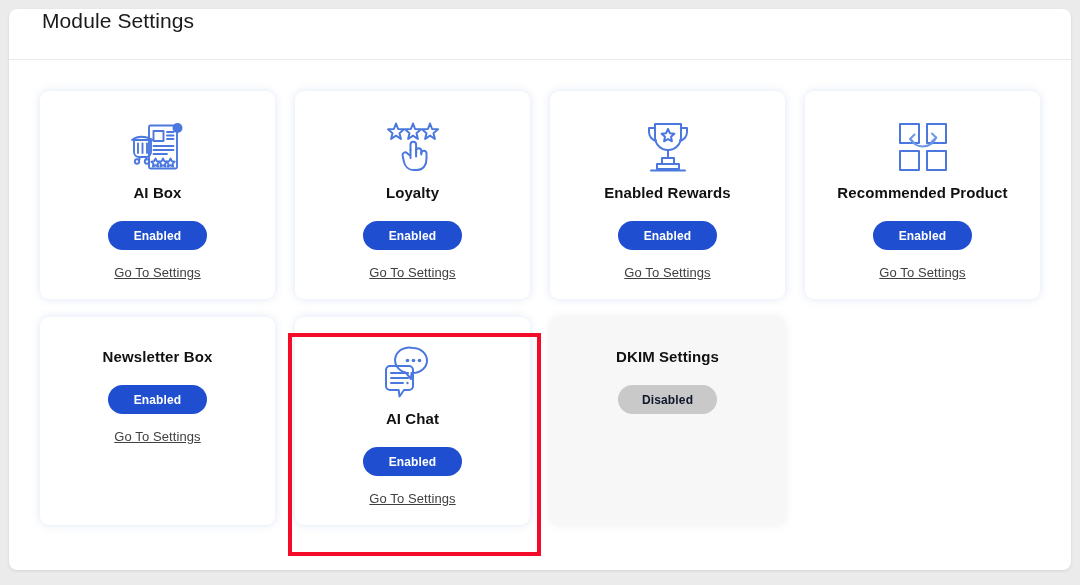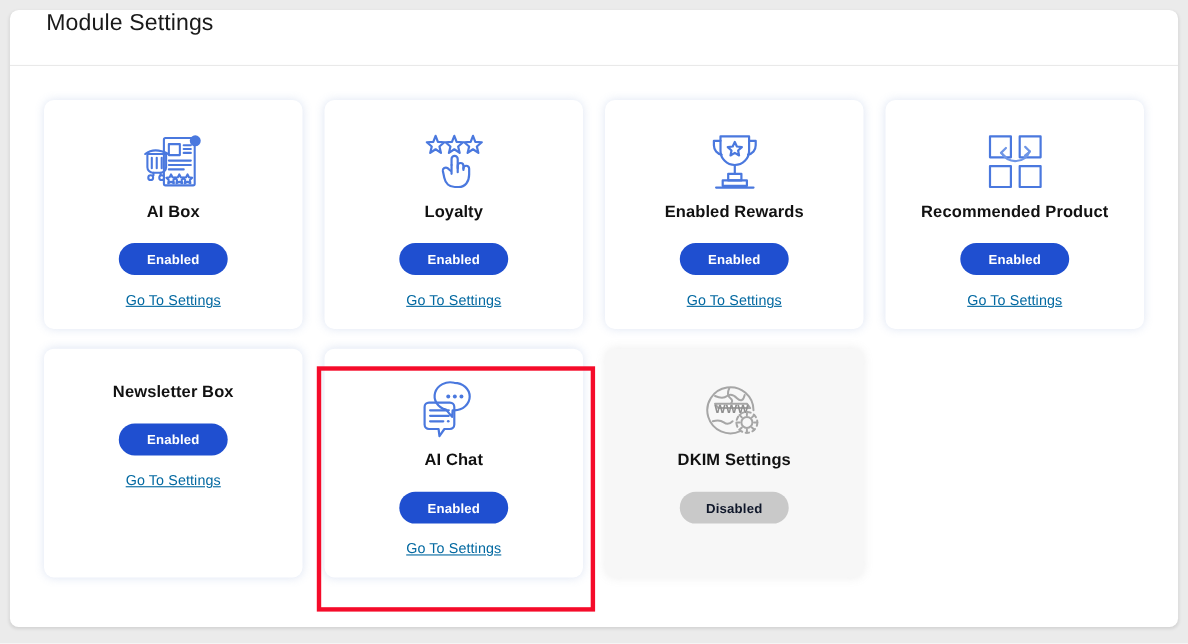--- a/index.html
+++ b/index.html
@@ -115,21 +115,21 @@
 
   .status-btn.off {
     background: #c9c9c9;
     color: #0f172a;
     cursor: default;
   }
 
   .settings-link {
     margin-top: 15px;
     font-size: 13px;
-    color: #0369a1;
+    color: #404040;
     text-decoration: underline;
     cursor: pointer;
     letter-spacing: 0.1px;
   }
 
   
   .highlight-box {
     position: absolute;
     border: 4px solid #f50b2a;
     pointer-events: none;
@@ -261,35 +261,20 @@
     <circle cx="23.5" cy="37" r="1.2" fill="#4a78de" stroke="none"></circle>
   </svg>
           </div>
           <div class="card-title">AI Chat</div>
           <button class="status-btn">Enabled</button>
           <a class="settings-link">Go To Settings</a>
         </div>
       </div>
       <div class="cell">
         <div class="card disabled">
-          <div class="card-icon">
-            <svg width="54" height="52" viewBox="0 0 54 52" fill="none" stroke="#a6a6a6" stroke-width="1.8" stroke-linecap="round" stroke-linejoin="round">
-    <path d="M44 26 a21 21 0 1 0 -12 19"></path>
-    <path d="M9 13 q7 3 11 0 t9 2 t7 -3"></path>
-    <path d="M7 36 q6 -2 10 1 t8 -1"></path>
-    <path d="M22 6 q-3 6 1 9 t-2 7"></path>
-    <path d="M12 20 h26 l3 4 h-29 l-3 -4 z" fill="#ffffff"></path>
-    <text x="24" y="28" font-family="Liberation Sans, sans-serif" font-size="11" font-weight="bold" fill="#8f8f8f" stroke="none" text-anchor="middle">WWW</text>
-    <circle cx="38" cy="37" r="5"></circle>
-    <path d="M38 27.5 v3 M38 43.5 v3 M28.5 37 h3 M44.5 37 h3
-             M31.3 30.3 l2.1 2.1 M42.6 41.6 l2.1 2.1
-             M44.7 30.3 l-2.1 2.1 M33.4 41.6 l-2.1 2.1"></path>
-    <circle cx="38" cy="37" r="9.5" stroke-dasharray="3.2 3.2"></circle>
-  </svg>
-          </div>
           <div class="card-title">DKIM Settings</div>
           <button class="status-btn off">Disabled</button>
         </div>
       </div>
     </div>
 
   <div class="highlight-box"></div>
 </div>
 
 </body></html>

